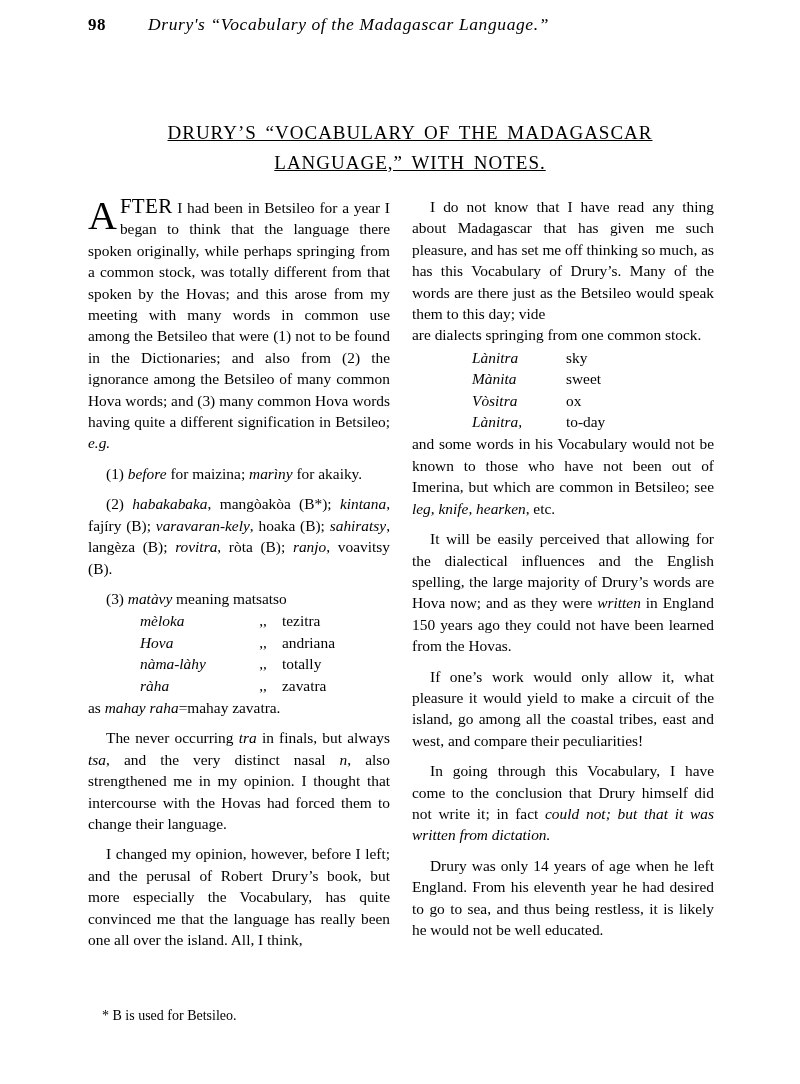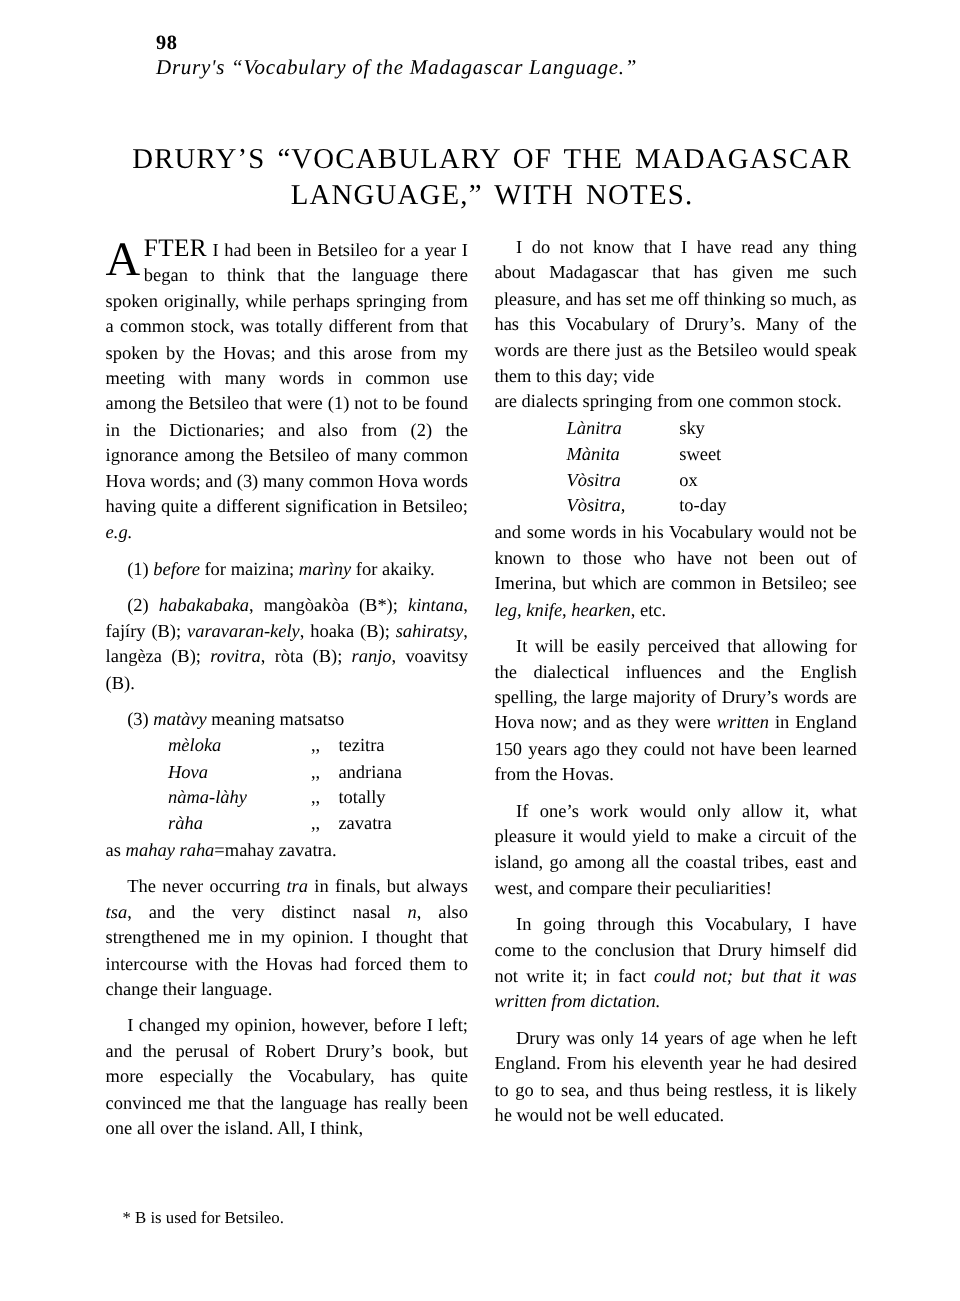--- a/index.html
+++ b/index.html
@@ -17,26 +17,25 @@
   }
   .page {
     position: absolute;
     inset: 0;
   }
 
   
   .runhead {
     position: absolute;
     left: 88px;
-    top: 26px;
+    top: 14px;
     width: 640px;
     height: 28px;
     display: flex;
     align-items: baseline;
-    flex-direction: column;
   }
   .folio {
     font-size: 17px;
     font-weight: 700;
     letter-spacing: 0.5px;
   }
   .runtitle {
     margin-left: 42px;
     font-style: italic;
     font-size: 17.5px;
@@ -46,25 +45,26 @@
 
   
   .title-block {
     position: absolute;
     left: 90px;
     top: 118px;
     width: 640px;
     text-align: center;
   }
   .title-line {
-    font-size: 24px;
+    font-size: 19px;
     letter-spacing: 1.0px;
     word-spacing: 3px;
     line-height: 30px;
     white-space: nowrap;
+    text-decoration: underline;
   }
 
   
   .col {
     position: absolute;
     top: 196px;
     width: 302px;
     font-size: 15.4px;
     line-height: 21.4px;
     text-align: justify;
@@ -203,21 +203,21 @@
         </tr>
         <tr>
           <td class="g-word">Mànita</td>
           <td class="g-gloss">sweet</td>
         </tr>
         <tr>
           <td class="g-word">Vòsitra</td>
           <td class="g-gloss">ox</td>
         </tr>
         <tr>
-          <td class="g-word">Vòsitra,</td>
+          <td class="g-word">Lànitra,</td>
           <td class="g-gloss">to-day</td>
         </tr>
       </tbody>
     </table>
 
     <p class="para cont"><span>and some words in his Vocabulary would not be known to those who have not been out of Imerina, but which are common in Betsileo; see </span><i>leg, knife, hearken</i><span>, etc.</span></p>
 
     <p class="para gap"><span>It will be easily perceived that allowing for the dialectical influences and the English spelling, the large majority of Drury’s words are Hova now; and as they were </span><i>written</i><span> in England 150 years ago they could not have been learned from the Hovas.</span></p>
 
     <p class="para gap">If one’s work would only allow it, what pleasure it would yield to make a circuit of the island, go among all the coastal tribes, east and west, and compare their peculiarities!</p>

